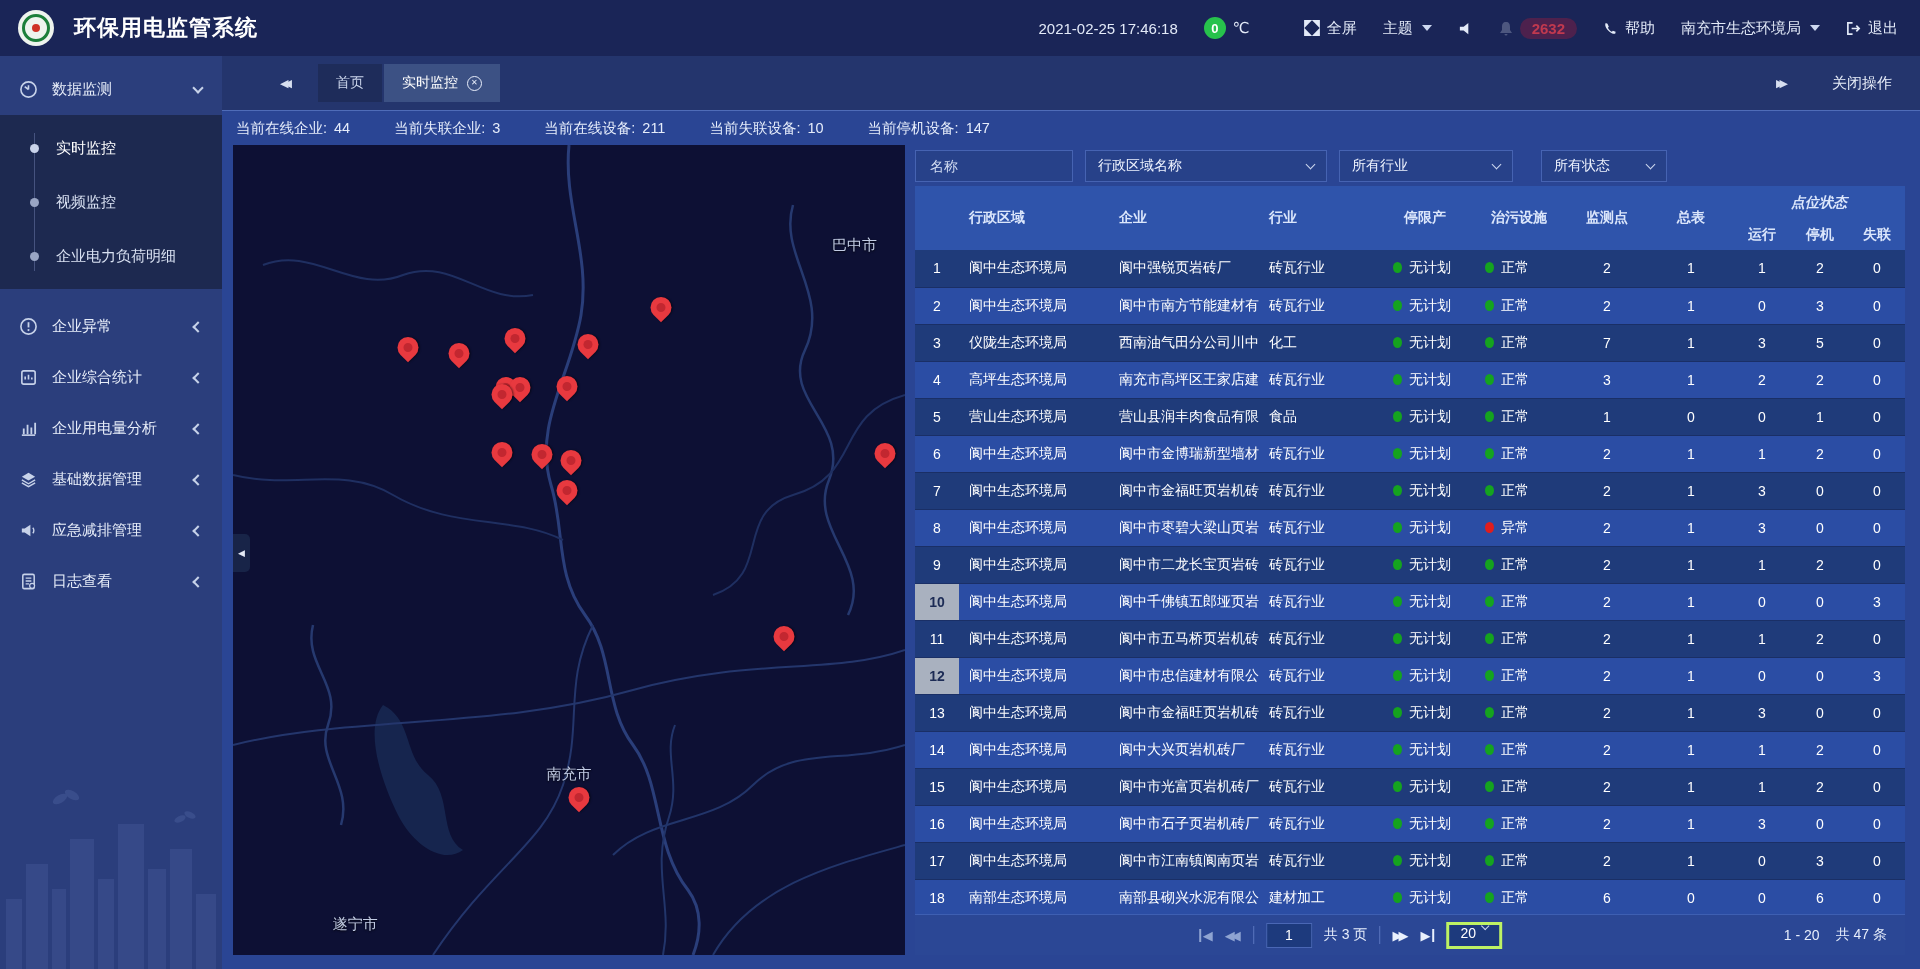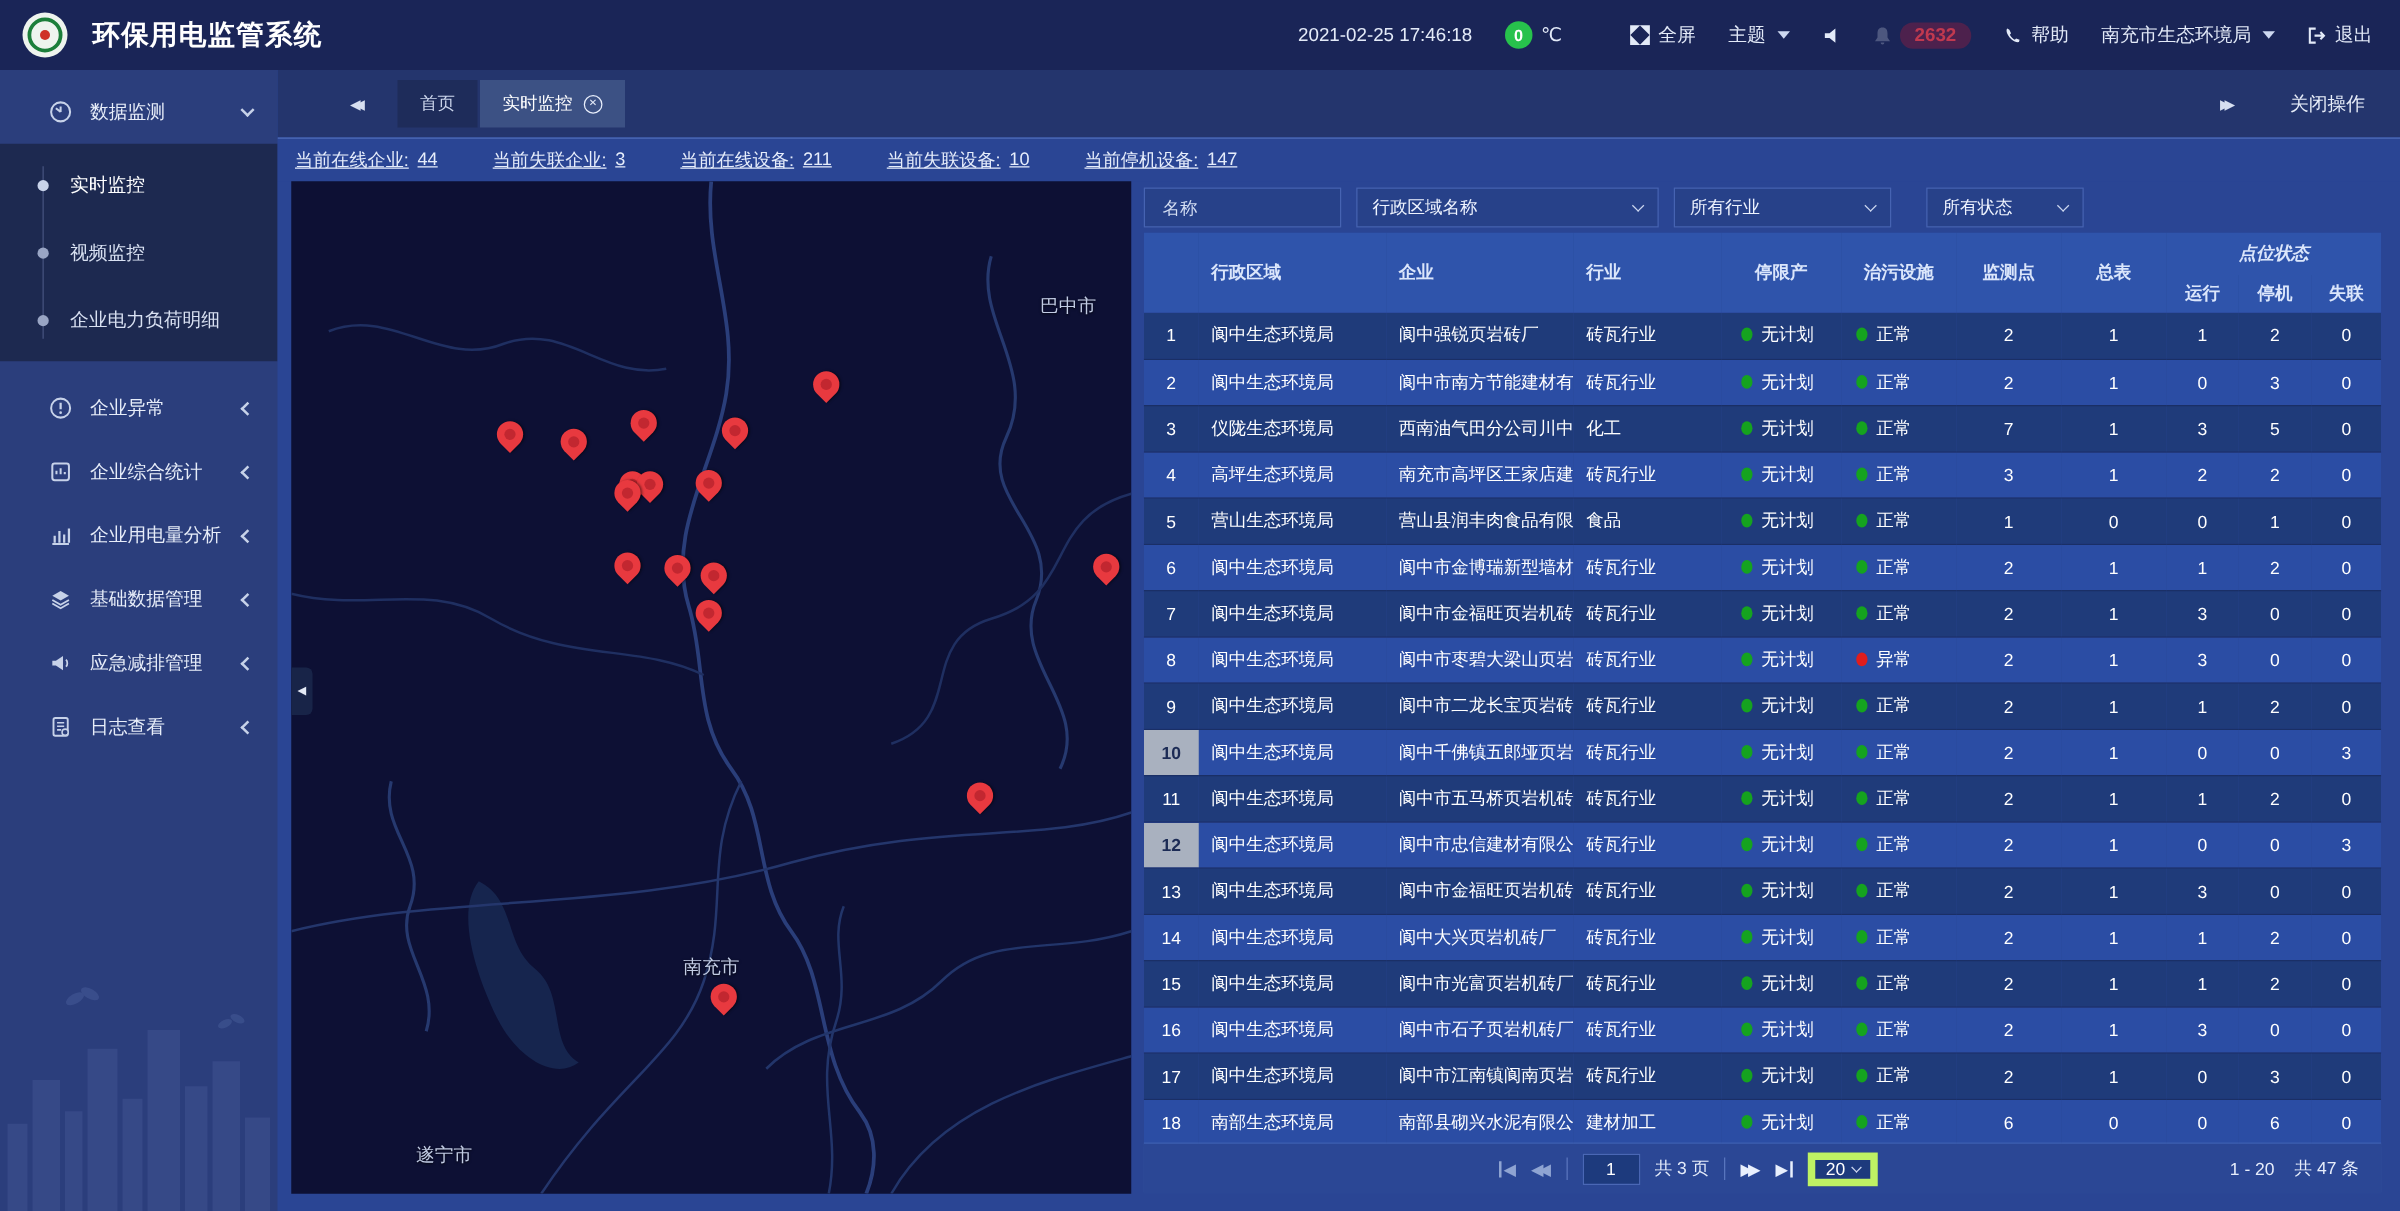--- a/index.html
+++ b/index.html
@@ -20,21 +20,21 @@
   .caret{width:0;height:0;border-left:5px solid transparent;border-right:5px solid transparent;border-top:6px solid #cdd8f0;margin-left:2px;}
   .notif-badge{background:rgba(160,30,60,.38);color:#c1394f;font-weight:bold;font-size:15px;padding:2px 12px;border-radius:11px;}
   .bell{opacity:.25;}
   .icon-svg{display:block;}
 
   
   .body-row{flex:1;display:flex;min-height:0;}
 
   
   .sidebar{width:222px;background:#2b3e7c;position:relative;overflow:hidden;flex:0 0 auto;padding-top:8px;}
-  .sb-item{height:51px;display:flex;align-items:center;padding:0 20px 0 38px;cursor:pointer;font-size:15px;color:#e7edf9;}
+  .sb-item{height:51px;display:flex;align-items:center;padding:0 20px 0 18px;cursor:pointer;font-size:15px;color:#e7edf9;}
   .sb-ico{width:20px;height:20px;margin-right:14px;flex:0 0 auto;display:flex;align-items:center;justify-content:center;}
   .sb-label{flex:1;}
   .chev{width:8px;height:8px;border-left:2px solid #c7d2e9;border-bottom:2px solid #c7d2e9;flex:0 0 auto;}
   .chev-down{transform:rotate(-45deg);margin-top:-3px;}
   .chev-left{transform:rotate(45deg);}
   .sb-sub{background:#1d2950;position:relative;padding:6px 0;}
   .sb-sub::before{content:'';position:absolute;left:34px;top:18px;bottom:18px;width:1px;background:#46537f;}
   .sb-subitem{height:54px;display:flex;align-items:center;padding-left:56px;font-size:15px;color:#d9e1f2;cursor:pointer;position:relative;}
   .sb-subitem::before{content:'';position:absolute;left:30px;width:9px;height:9px;border-radius:50%;background:#99a5c4;}
   .sb-subitem.active{color:#ffffff;}
@@ -48,21 +48,21 @@
   .tab-home{background:#1e2c5a;color:#ccd6ec;margin-right:2px;}
   .tab-active{background:#3c5184;color:#fff;}
   .tab-close{width:15px;height:15px;border:1.5px solid #e8eefb;border-radius:50%;display:flex;align-items:center;justify-content:center;
              font-size:8px;line-height:1;color:#e8eefb;}
   .tabbar-right{margin-left:auto;display:flex;align-items:center;gap:44px;padding-right:28px;}
   .close-ops{font-size:15px;color:#e8eef9;cursor:pointer;}
 
   
   .stats{height:35px;background:#2a4594;border-top:1px solid #4f6cb8;display:flex;align-items:center;
          padding-left:14px;gap:44px;font-size:14.5px;color:#e6edfb;flex:0 0 auto;}
-  .stat{display:flex;align-items:center;gap:7px;white-space:nowrap;text-decoration:underline;}
+  .stat{display:flex;align-items:center;gap:7px;white-space:nowrap;}
 
   
   .content{flex:1;display:flex;padding:0 15px 14px 11px;min-height:0;}
 
   
   .map{width:672px;flex:0 0 auto;background:#0d1034;position:relative;overflow:hidden;}
   .map svg.terrain{position:absolute;inset:0;}
   .pin{position:absolute;width:21px;height:21px;background:#e8393f;border-radius:50% 50% 50% 0;
        transform:translate(-50%,-100%) rotate(-45deg);transform-origin:50% 50%;cursor:pointer;z-index:3;
        box-shadow:1px 1px 2px rgba(0,0,0,.45);}
@@ -106,21 +106,21 @@
          box-shadow:0 -1px 0 rgba(120,150,220,.25);}
   .pg-center{position:absolute;left:44%;top:0;height:100%;transform:translateX(-50%);display:flex;align-items:center;gap:12px;}
   .pgbtn{font-size:13px;letter-spacing:-4px;padding-right:4px;cursor:pointer;line-height:1;}
   .pg-disabled{color:#8fa4d2;} .pg-enabled{color:#e9f0fd;}
   .bar-left{border-left:2px solid currentColor;padding-left:2px;}
   .bar-right{border-right:2px solid currentColor;padding-right:2px;letter-spacing:0;}
   .pg-sep{width:1px;height:18px;background:#5a76bf;}
   .pg-input{width:46px;height:25px;background:#1d3a7d;border:1px solid #4a67b5;color:#fff;text-align:center;
             font-size:14px;font-family:"Liberation Sans","DejaVu Sans",sans-serif;}
   .pg-pages{font-size:14px;color:#e6edfb;}
-  .pg-size{width:56px;height:27px;background:#1d3a7d;border:6px solid #bef264;display:flex;align-items:center;
+  .pg-size{width:56px;height:27px;background:#1d3a7d;border:3px solid #bef264;display:flex;
            justify-content:center;gap:6px;font-size:14px;color:#fff;cursor:pointer;}
   .pg-size .schev{width:6px;height:6px;border-left:1.5px solid #cdd8f0;border-bottom:1.5px solid #cdd8f0;
                   transform:rotate(-45deg);margin-top:-2px;}
   .pg-right{position:absolute;right:18px;top:0;height:100%;display:flex;align-items:center;gap:16px;font-size:14px;color:#e6edfb;}
 </style>
 </head>
 <body>
 
 <div class="app">
 

